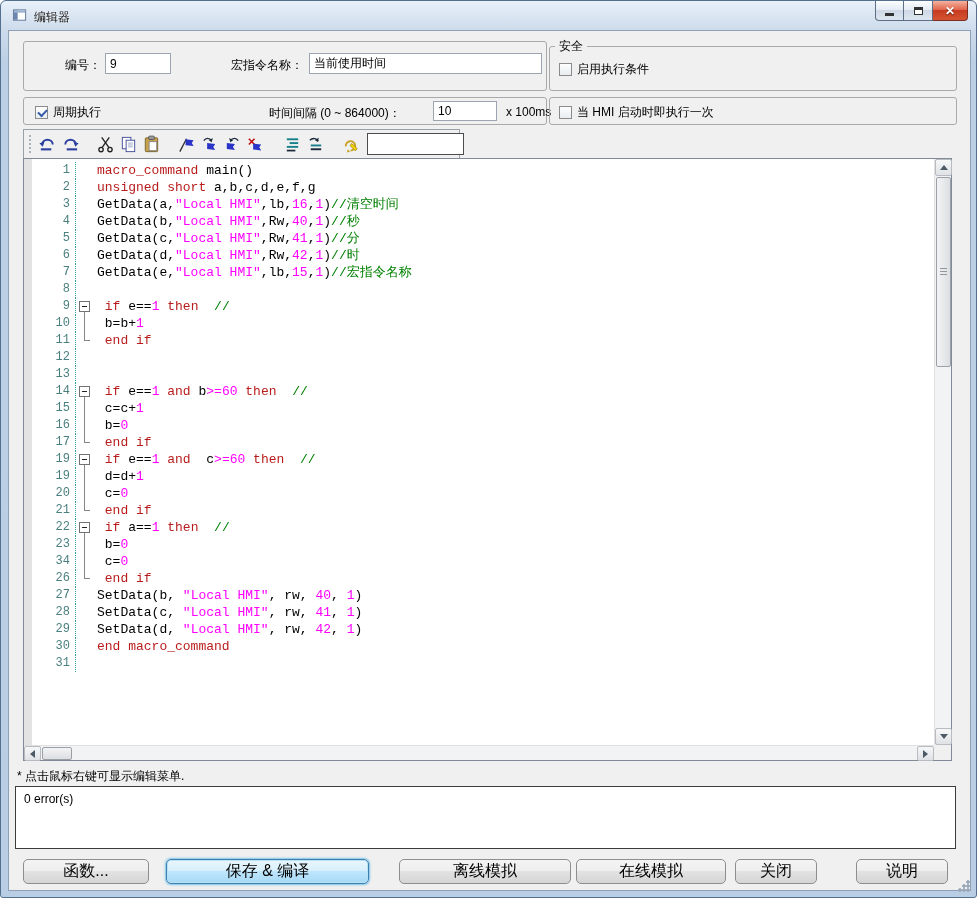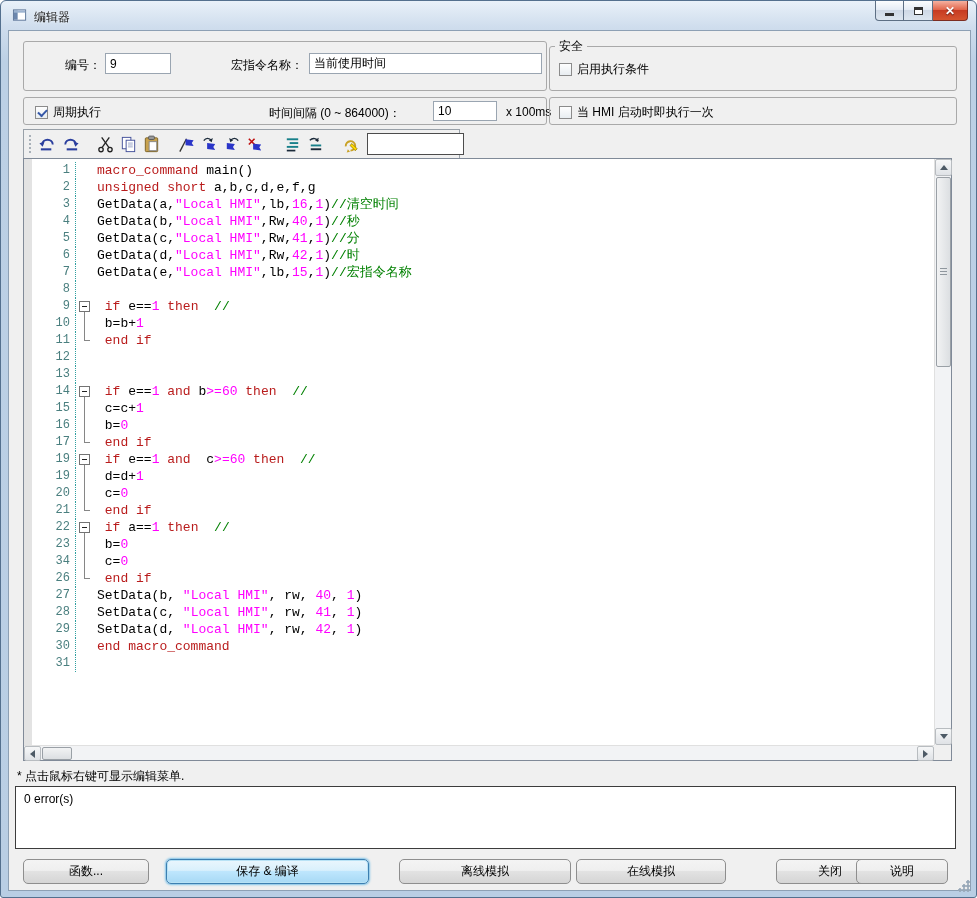--- a/index.html
+++ b/index.html
@@ -85,21 +85,21 @@
     background:linear-gradient(#f2f3f4,#dcdfe2); }
   .grip3 { position:absolute; left:3px; right:3px; top:50%; height:7px; margin-top:-4px;
     background:repeating-linear-gradient(#8f979e 0 1px,transparent 1px 3px); }
   .corner { position:absolute; right:0; bottom:0; width:17px; height:15px; background:#f0f0f0; }
 
   
   .hint { position:absolute; left:16px; top:767px; font-size:12px; }
   .outputbox { position:absolute; left:14px; top:785px; width:941px; height:63px;
     border:1px solid #3c3c3c; background:#fff; padding:5px 8px; font-size:12px; }
   .btn { position:absolute; top:858px; height:25px; border:1px solid #8e8e8e; border-radius:5px;
-    background:linear-gradient(#f4f4f4,#efefef 45%,#e2e2e2 50%,#d5d5d5); font-size:12px;
+    background:linear-gradient(#f4f4f4,#efefef 45%,#e2e2e2 50%,#d5d5d5); font-size:16px;
     display:flex; align-items:center; justify-content:center; cursor:default; }
   .btn.focused { border:1px solid #3c7fb1; box-shadow:inset 0 0 0 1px #b8e2f5, 0 0 2px 1px #7fc3e8;
     background:linear-gradient(#eaf6fd,#d9f0fc 45%,#bee6fd 50%,#a7d9f5); }
   .resize-grip { position:absolute; right:6px; bottom:5px; width:13px; height:13px;
     background:
       radial-gradient(circle at 11px 11px,#98a8b8 1.5px,transparent 2px),
       radial-gradient(circle at 7px 11px,#98a8b8 1.5px,transparent 2px),
       radial-gradient(circle at 11px 7px,#98a8b8 1.5px,transparent 2px),
       radial-gradient(circle at 3px 11px,#98a8b8 1.5px,transparent 2px),
       radial-gradient(circle at 11px 3px,#98a8b8 1.5px,transparent 2px),
@@ -479,18 +479,18 @@
     <div class="corner"></div>
   </div>
 
   <div class="hint">* 点击鼠标右键可显示编辑菜单.</div>
   <div class="outputbox">0 error(s)</div>
   <div id="button-row">
       <div class="btn" style="left: 22px; width: 126px;">函数...</div>
       <div class="btn focused" style="left: 165px; width: 203px;">保存 &amp; 编译</div>
       <div class="btn" style="left: 398px; width: 172px;">离线模拟</div>
       <div class="btn" style="left: 575px; width: 150px;">在线模拟</div>
-      <div class="btn" style="left: 775px; width: 108px;">关闭</div>
+      <div class="btn" style="left: 734px; width: 82px;">关闭</div>
       <div class="btn" style="left: 855px; width: 92px;">说明</div>
     </div>
   <div class="resize-grip"></div>
 
 </div>
 
 </body></html>

